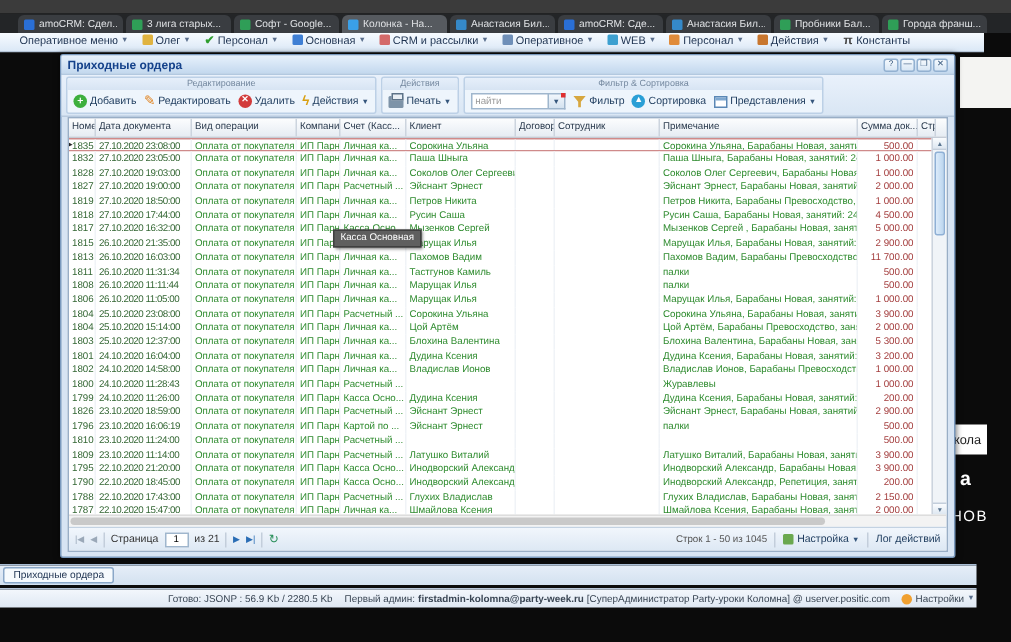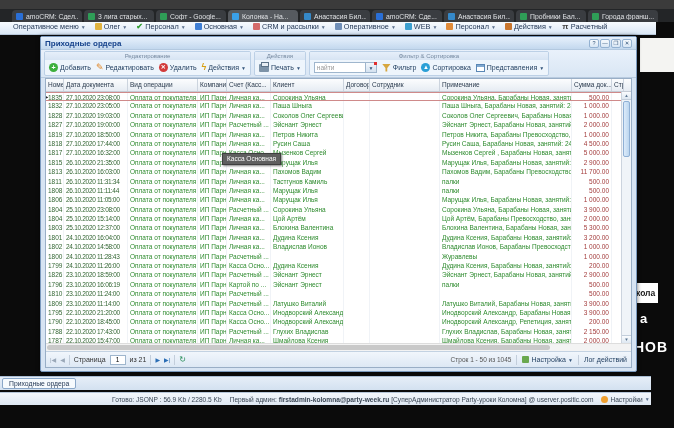--- a/index.html
+++ b/index.html
@@ -19,23 +19,23 @@
   .mitem{display:flex;align-items:center;gap:2px;font-size:7.3px;color:#1d3250;white-space:nowrap}
   .micon{width:7px;height:7px;border-radius:1px;flex:none;display:inline-flex;align-items:center;justify-content:center;font-size:6px;color:#fff;font-weight:bold}
   .micon.none{background:transparent}
   .micon.glyph{background:transparent;color:#444;font-size:8px}
   .micon.check{background:transparent;color:#2f9e2f;font-size:8px}
   .mcaret{font-size:5px;color:#5a6f8d}
 
   
   .desktop{position:absolute;left:0;top:35px;width:674px;height:393px;background:#0b0b0b}
   .bg-white-top{position:absolute;left:640px;top:3px;width:34px;height:34px;background:#f4f4f2}
-  .bg-white-kola{position:absolute;left:636px;top:248px;width:22px;height:20px;background:#fff;color:#1a1a1a;font-size:8.5px;font-weight:bold;display:flex;align-items:center;overflow:hidden}
+  .bg-white-kola{position:absolute;left:636px;top:248px;width:22px;height:20px;background:#fff;color:#1a1a1a;font-size:8.5px;font-weight:normal;display:flex;align-items:center;overflow:hidden}
   .bg-black-a{position:absolute;left:640px;top:276px;color:#fff;font-size:13px;font-weight:bold}
-  .bg-black-nov{position:absolute;left:634px;top:304px;color:#fff;font-size:14px;font-weight:bold;letter-spacing:1px}
+  .bg-black-nov{position:absolute;left:634px;top:304px;color:#fff;font-size:10px;font-weight:normal;letter-spacing:1px}
 
   
   .win{position:absolute;left:40px;top:1px;width:597px;height:336px;border:1px solid #7a99bd;border-radius:2px;background:#d7e4f3;display:flex;flex-direction:column;box-shadow:0 0 4px rgba(0,0,0,.6)}
   .titlebar{height:13px;background:linear-gradient(#e7f1fc,#c3d8ee);display:flex;align-items:center;padding:0 4px;border-bottom:1px solid #b3c9e0}
   .wtitle{font-size:8px;font-weight:bold;color:#15428b;flex:1}
   .wctrls{display:flex;gap:1px}
   .wbtn{width:10px;height:9px;background:linear-gradient(#f5f9fd,#d8e6f4);border:1px solid #93b1d1;border-radius:2px;font-size:5.5px;line-height:7px;text-align:center;color:#35567c}
 
   
   .toolbar{height:28px;background:linear-gradient(#e9f1fb,#d9e6f4);border-bottom:1px solid #b9cbdf;display:flex;gap:3px;padding:1px 3px}
@@ -190,21 +190,21 @@
         <span>Персонал</span>
         <span class="mcaret">▼</span>
       </span>
       <span class="mitem">
         <span class="micon" style="background: rgb(200, 118, 46);"></span>
         <span>Действия</span>
         <span class="mcaret">▼</span>
       </span>
       <span class="mitem">
         <span class="micon glyph">π</span>
-        <span>Расчетный</span>
+        <span>Константы</span>
       </span>
     </div>
 
   <div class="desktop">
     <div class="bg-white-top"></div>
     <div class="bg-white-kola">кола</div>
     <div class="bg-black-a">а</div>
     <div class="bg-black-nov">НОВ</div>
 
     <div class="win">

